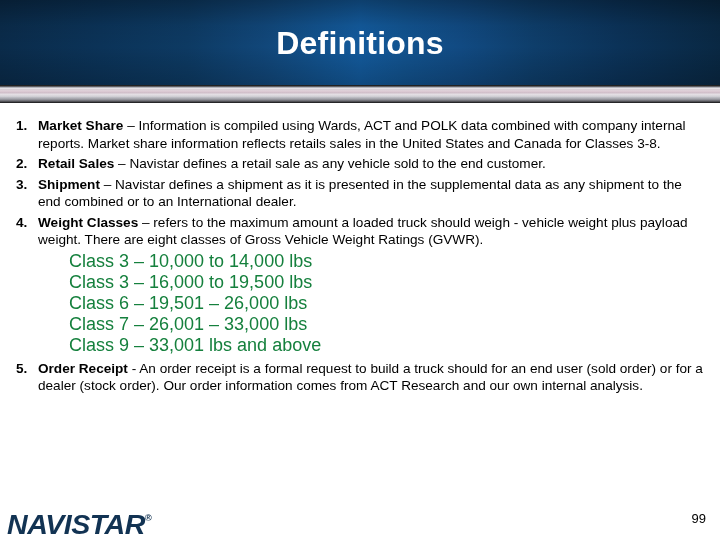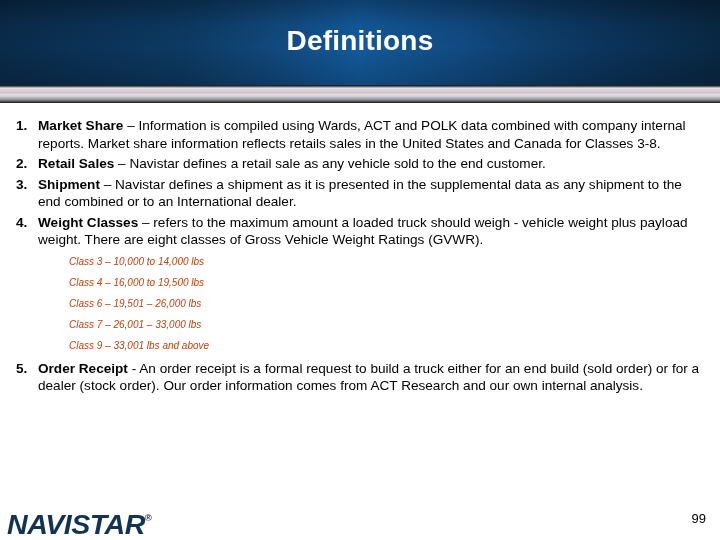--- a/index.html
+++ b/index.html
@@ -49,21 +49,21 @@
       rgba(0,0,0,0.18) 100%);
     pointer-events: none;
   }
   .header-title {
     position: absolute;
     left: 0;
     right: 0;
     top: 25px;
     text-align: center;
     color: #ffffff;
-    font-size: 28px;
+    font-size: 32px;
     font-weight: bold;
     letter-spacing: 0.2px;
     z-index: 2;
   }
 
   
   .separator {
     position: absolute;
     left: 0;
     top: 85px;
@@ -132,25 +132,24 @@
     font-weight: normal;
   }
 
   
   ul.class-list {
     list-style: none;
     margin: 2px 0 4px 0;
     padding: 0;
   }
   ul.class-list li {
-    color: #c2410c;
-    font-size: 10px;
+    color: #15803d;
+    font-size: 18px;
     line-height: 21px;
     padding-left: 31px;
-    font-style: italic;
   }
 
   
   .footer {
     position: absolute;
     left: 0;
     top: 498px;
     width: 720px;
     height: 42px;
   }
@@ -211,30 +210,30 @@
       <span class="num">3.</span>
       <span class="term">Shipment</span><span class="desc"> – Navistar defines a shipment as it is presented in the supplemental data as any shipment to the end combined or to an International dealer.</span>
     </li>
 
     <li class="def-item">
       <span class="num">4.</span>
       <span class="term">Weight Classes</span><span class="desc"> – refers to the maximum amount a loaded truck should weigh - vehicle weight plus payload weight. There are eight classes of Gross Vehicle Weight Ratings (GVWR).</span>
 
       <ul class="class-list">
         <li>Class 3 – 10,000 to 14,000 lbs</li>
-        <li>Class 4 – 16,000 to 19,500 lbs</li>
+        <li>Class 3 – 16,000 to 19,500 lbs</li>
         <li>Class 6 – 19,501 – 26,000 lbs</li>
         <li>Class 7 – 26,001 – 33,000 lbs</li>
         <li>Class 9 – 33,001 lbs and above</li>
       </ul>
     </li>
 
     <li class="def-item">
       <span class="num">5.</span>
-      <span class="term">Order Receipt</span><span class="desc"> - An order receipt is a formal request to build a truck either for an end build (sold order) or for a dealer (stock order). Our order information comes from ACT Research and our own internal analysis.</span>
+      <span class="term">Order Receipt</span><span class="desc"> - An order receipt is a formal request to build a truck should for an end user (sold order) or for a dealer (stock order). Our order information comes from ACT Research and our own internal analysis.</span>
     </li>
 
   </ol>
 </div>
 
 <div class="footer">
   <div class="logo"><span>NAVISTAR</span><span class="reg">®</span></div>
   <div class="page-number">99</div>
 </div>
 

